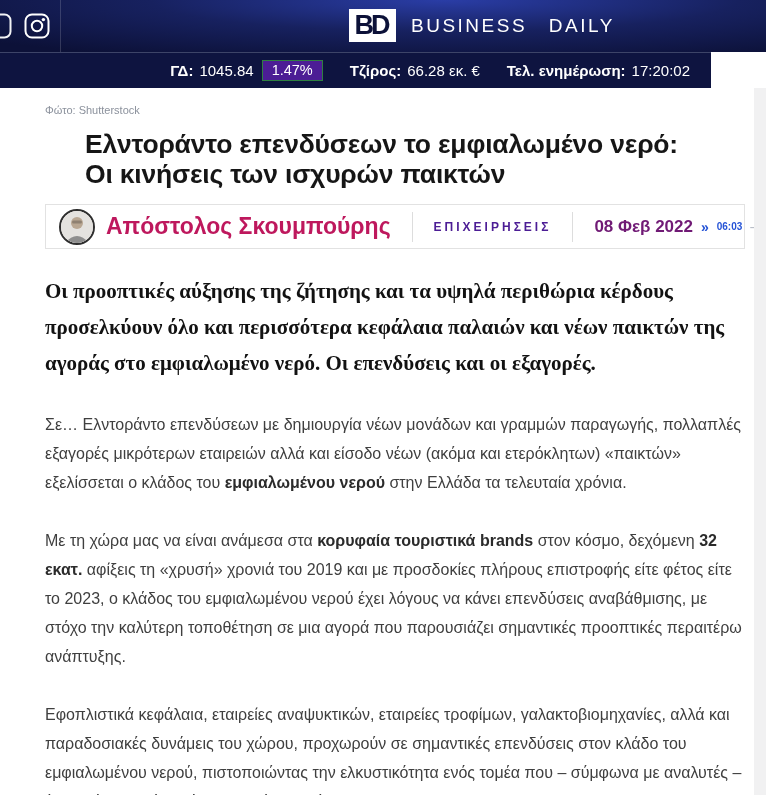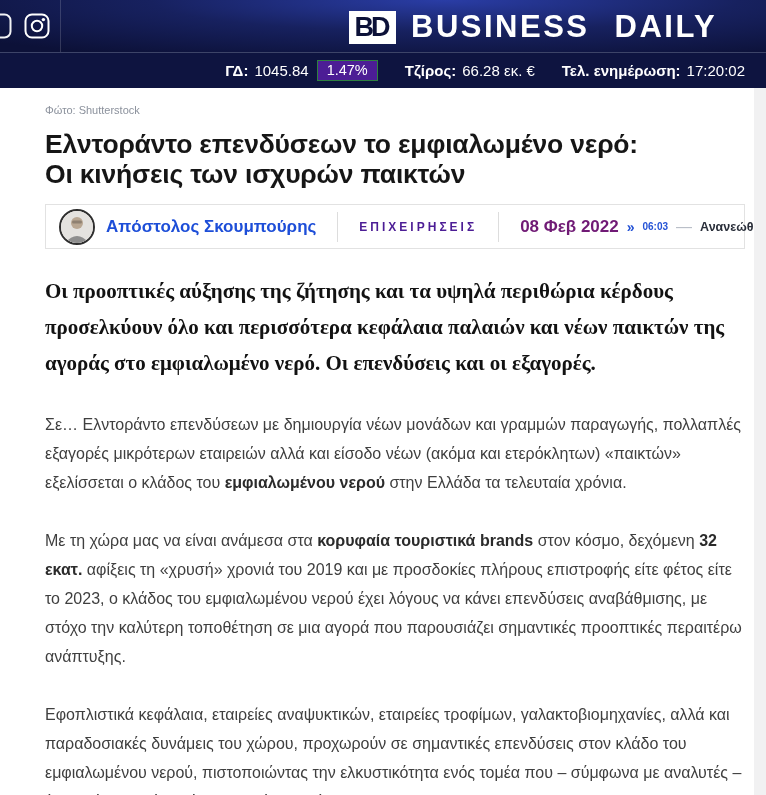--- a/index.html
+++ b/index.html
@@ -13,44 +13,44 @@
     display:flex; align-items:center;
   }
   .social-wrap{ display:flex; align-items:center; height:100%; overflow:hidden; width:60px; }
   .icon-svg{ display:block; }
   .partial-icon{ margin-left:-14px; opacity:.95; }
   .header-vline{ position:absolute; left:60px; top:0; width:1px; height:52px; background:rgba(255,255,255,.16); }
   .brand{ position:absolute; left:349px; top:9px; display:flex; align-items:center; gap:15px; }
   .logo-box{ width:47px; height:33px; background:#fff; color:#0c1138; font-weight:bold;
     font-size:27px; letter-spacing:-3px; display:flex; align-items:center; justify-content:center;
     font-family:"Liberation Sans",sans-serif; padding-right:3px; }
-  .brand-name{ color:#fff; font-weight:bold; font-size:31px; letter-spacing:2.5px; word-spacing:14px; white-space:nowrap; }
+  .brand-name{ color:#fff; font-weight:normal; font-size:19px; letter-spacing:2.5px; word-spacing:14px; white-space:nowrap; }
 
   
   .ticker{
-    height:36px; width:766px; background:#0e1440; border-top:1px solid #3d4468;
+    height:36px; width:711px; background:#0e1440; border-top:1px solid #3d4468;
     display:flex; align-items:center; justify-content:flex-end;
     padding-right:21px; color:#fff; font-size:15px;
   }
   .t-group{ display:flex; align-items:center; margin-left:27px; }
   .t-label{ font-weight:bold; margin-right:6px; }
   .t-badge{ background:#4c1d95; border:1px solid #2f8040; color:#fff; padding:1px 9px 2px; margin-left:8px; font-size:14.5px; }
 
   
   .scroll-strip{ position:absolute; right:0; top:88px; width:12px; height:707px; background:#f1f1f2; }
 
   
   .content{ width:700px; margin-left:45px; }
   .photo-credit{ font-size:11px; color:#8b919c; padding-top:16px; }
   .article-title{ margin-top:13px; font-size:26.5px; line-height:30px; font-weight:bold; color:#161616; letter-spacing:-.2px; }
-  .article-title span{ display:block; }
+  .article-title span{ display:block;margin-left:40px; }
 
   .meta{ margin-top:15px; border:1px solid #e2e2e2; height:45px; display:flex; align-items:center; padding:0 13px; }
   .avatar{ width:36px; height:36px; border-radius:50%; border:2px solid #2e2e2e; overflow:hidden; background:#e9e7e4; flex:none; }
-  .author-name{ font-size:17px; font-weight:bold; color:#1d4ed8; margin-left:11px; white-space:nowrap; }
+  .author-name{ font-size:23px; font-weight:bold; color:#be185d; margin-left:11px; white-space:nowrap; }
   .meta-sep{ width:1px; height:30px; background:#ddd; margin:0 21px; flex:none; }
   .category{ color:#4c1d95; font-weight:bold; font-size:12px; letter-spacing:3px; white-space:nowrap; }
   .date-group{ display:flex; align-items:center; gap:8px; white-space:nowrap; }
   .pub-date{ color:#701a75; font-weight:bold; font-size:17px; }
   .chevrons{ color:#2553d6; font-weight:bold; font-size:14px; }
   .pub-time,.upd-time{ color:#2553d6; font-weight:bold; font-size:10px; }
   .dash{ color:#b9bec7; }
   .upd-label{ color:#2a2f3a; font-weight:bold; font-size:12.5px; }
 
   .lead{ margin-top:24px; font-family:"Liberation Serif",serif; font-weight:bold;

